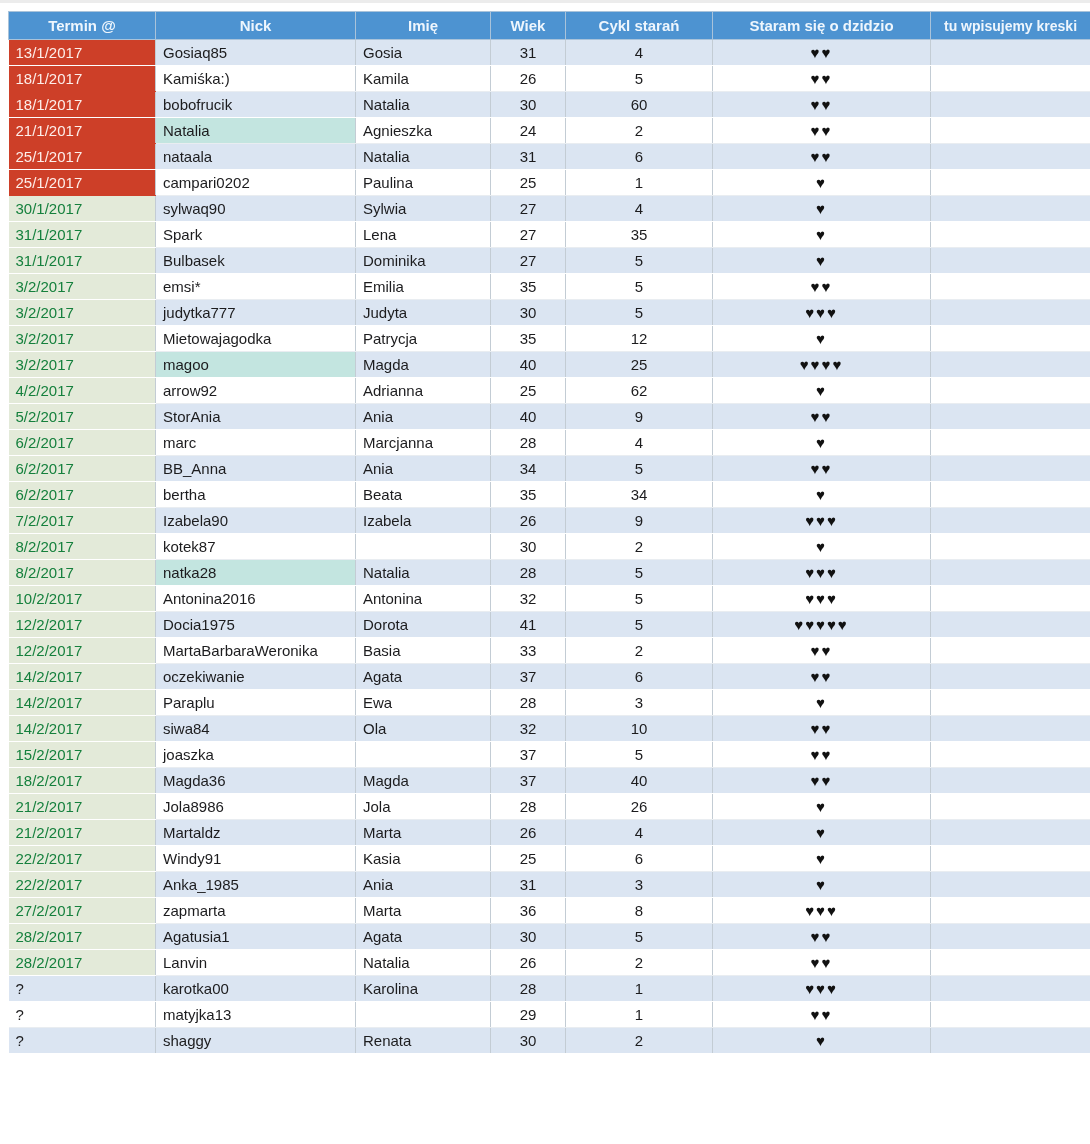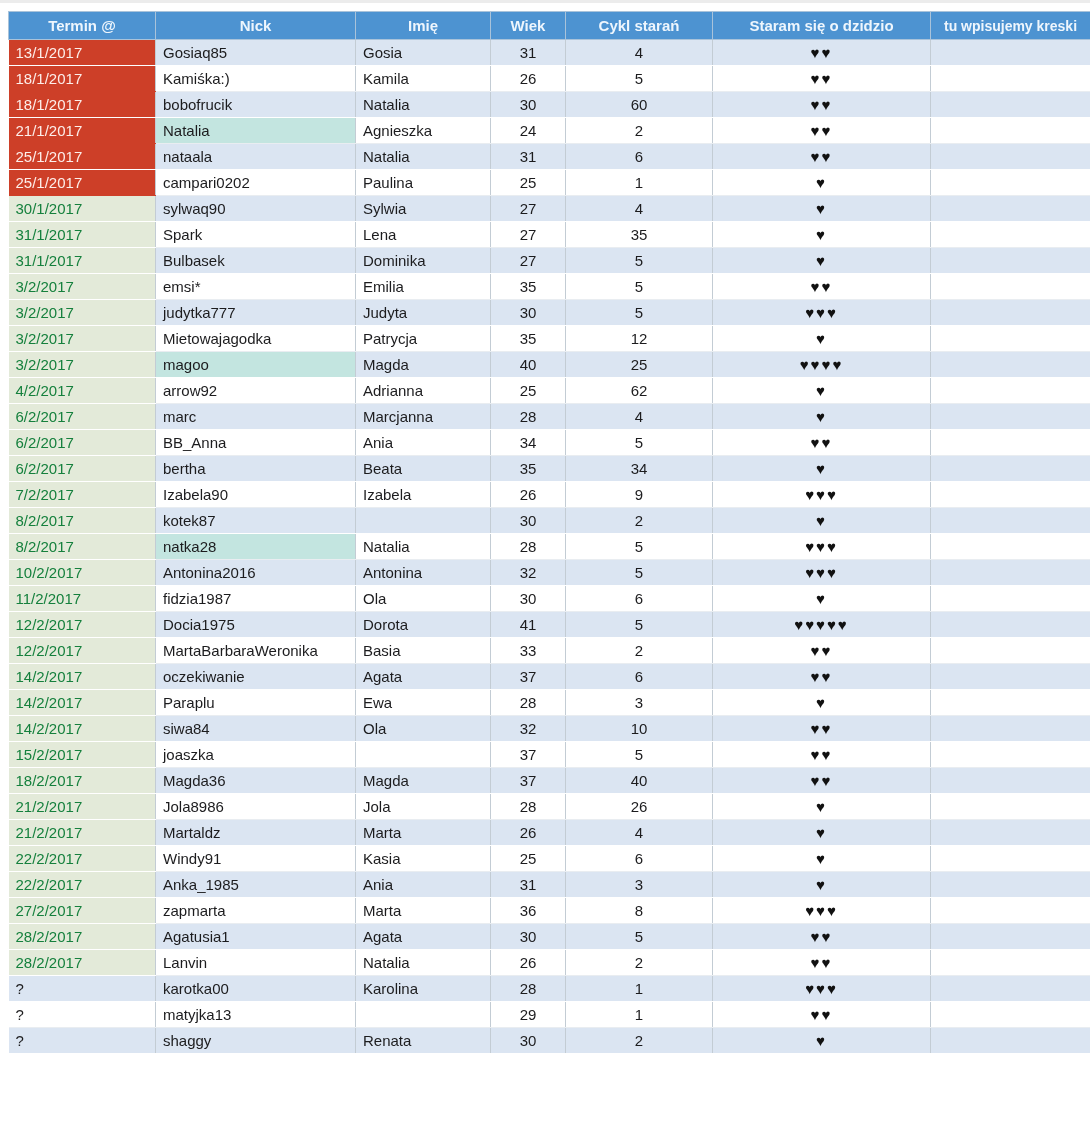--- a/index.html
+++ b/index.html
@@ -187,20 +187,29 @@
         <tr>
     <td class="c-date date-green">4/2/2017</td>
     <td class="c-nick">arrow92</td>
     <td class="c-name">Adrianna</td>
     <td class="c-age">25</td>
     <td class="c-cycle">62</td>
     <td class="c-hearts">♥</td>
     <td class="c-notes"></td>
   </tr>
         <tr>
+    <td class="c-date date-green">5/2/2017</td>
+    <td class="c-nick">StorAnia</td>
+    <td class="c-name">Ania</td>
+    <td class="c-age">40</td>
+    <td class="c-cycle">9</td>
+    <td class="c-hearts">♥♥</td>
+    <td class="c-notes"></td>
+  </tr>
+        <tr>
     <td class="c-date date-green">6/2/2017</td>
     <td class="c-nick">marc</td>
     <td class="c-name">Marcjanna</td>
     <td class="c-age">28</td>
     <td class="c-cycle">4</td>
     <td class="c-hearts">♥</td>
     <td class="c-notes"></td>
   </tr>
         <tr>
     <td class="c-date date-green">6/2/2017</td>
@@ -250,29 +259,20 @@
         <tr>
     <td class="c-date date-green">10/2/2017</td>
     <td class="c-nick">Antonina2016</td>
     <td class="c-name">Antonina</td>
     <td class="c-age">32</td>
     <td class="c-cycle">5</td>
     <td class="c-hearts">♥♥♥</td>
     <td class="c-notes"></td>
   </tr>
         <tr>
-    <td class="c-date date-green">11/2/2017</td>
-    <td class="c-nick">fidzia1987</td>
-    <td class="c-name">Ola</td>
-    <td class="c-age">30</td>
-    <td class="c-cycle">6</td>
-    <td class="c-hearts">♥</td>
-    <td class="c-notes"></td>
-  </tr>
-        <tr>
     <td class="c-date date-green">12/2/2017</td>
     <td class="c-nick">Docia1975</td>
     <td class="c-name">Dorota</td>
     <td class="c-age">41</td>
     <td class="c-cycle">5</td>
     <td class="c-hearts">♥♥♥♥♥</td>
     <td class="c-notes"></td>
   </tr>
         <tr>
     <td class="c-date date-green">12/2/2017</td>

